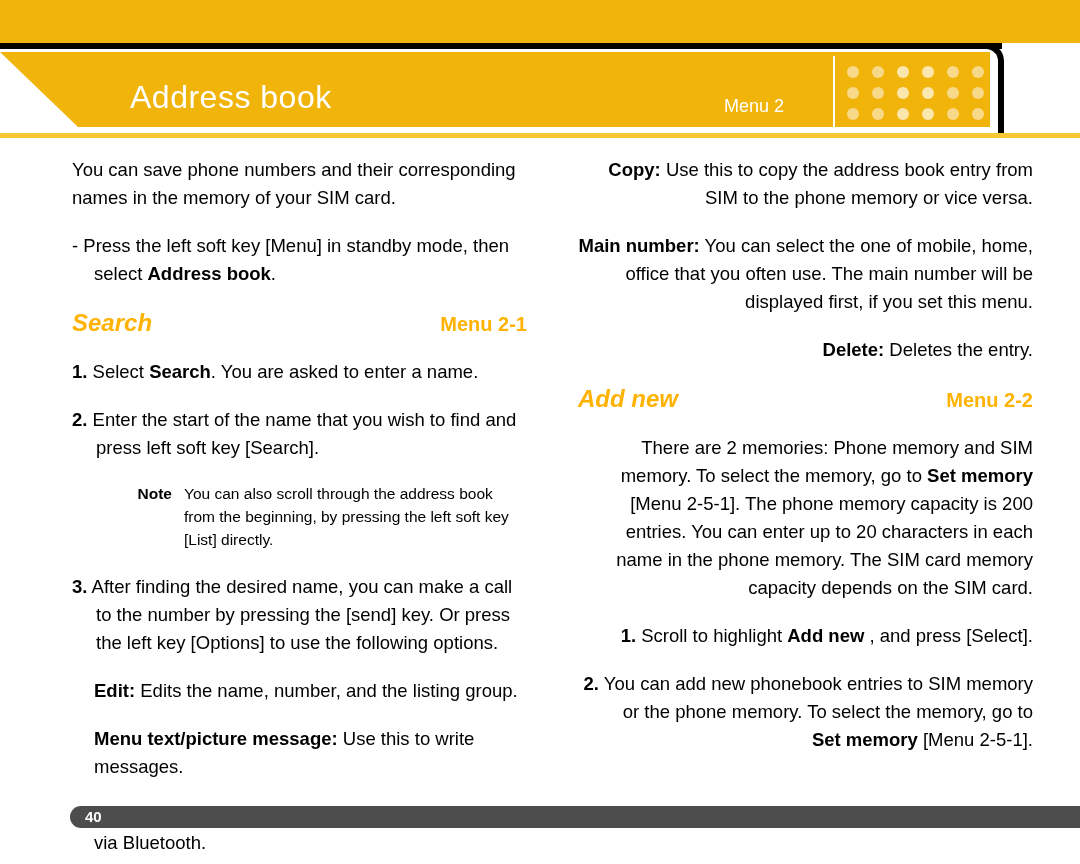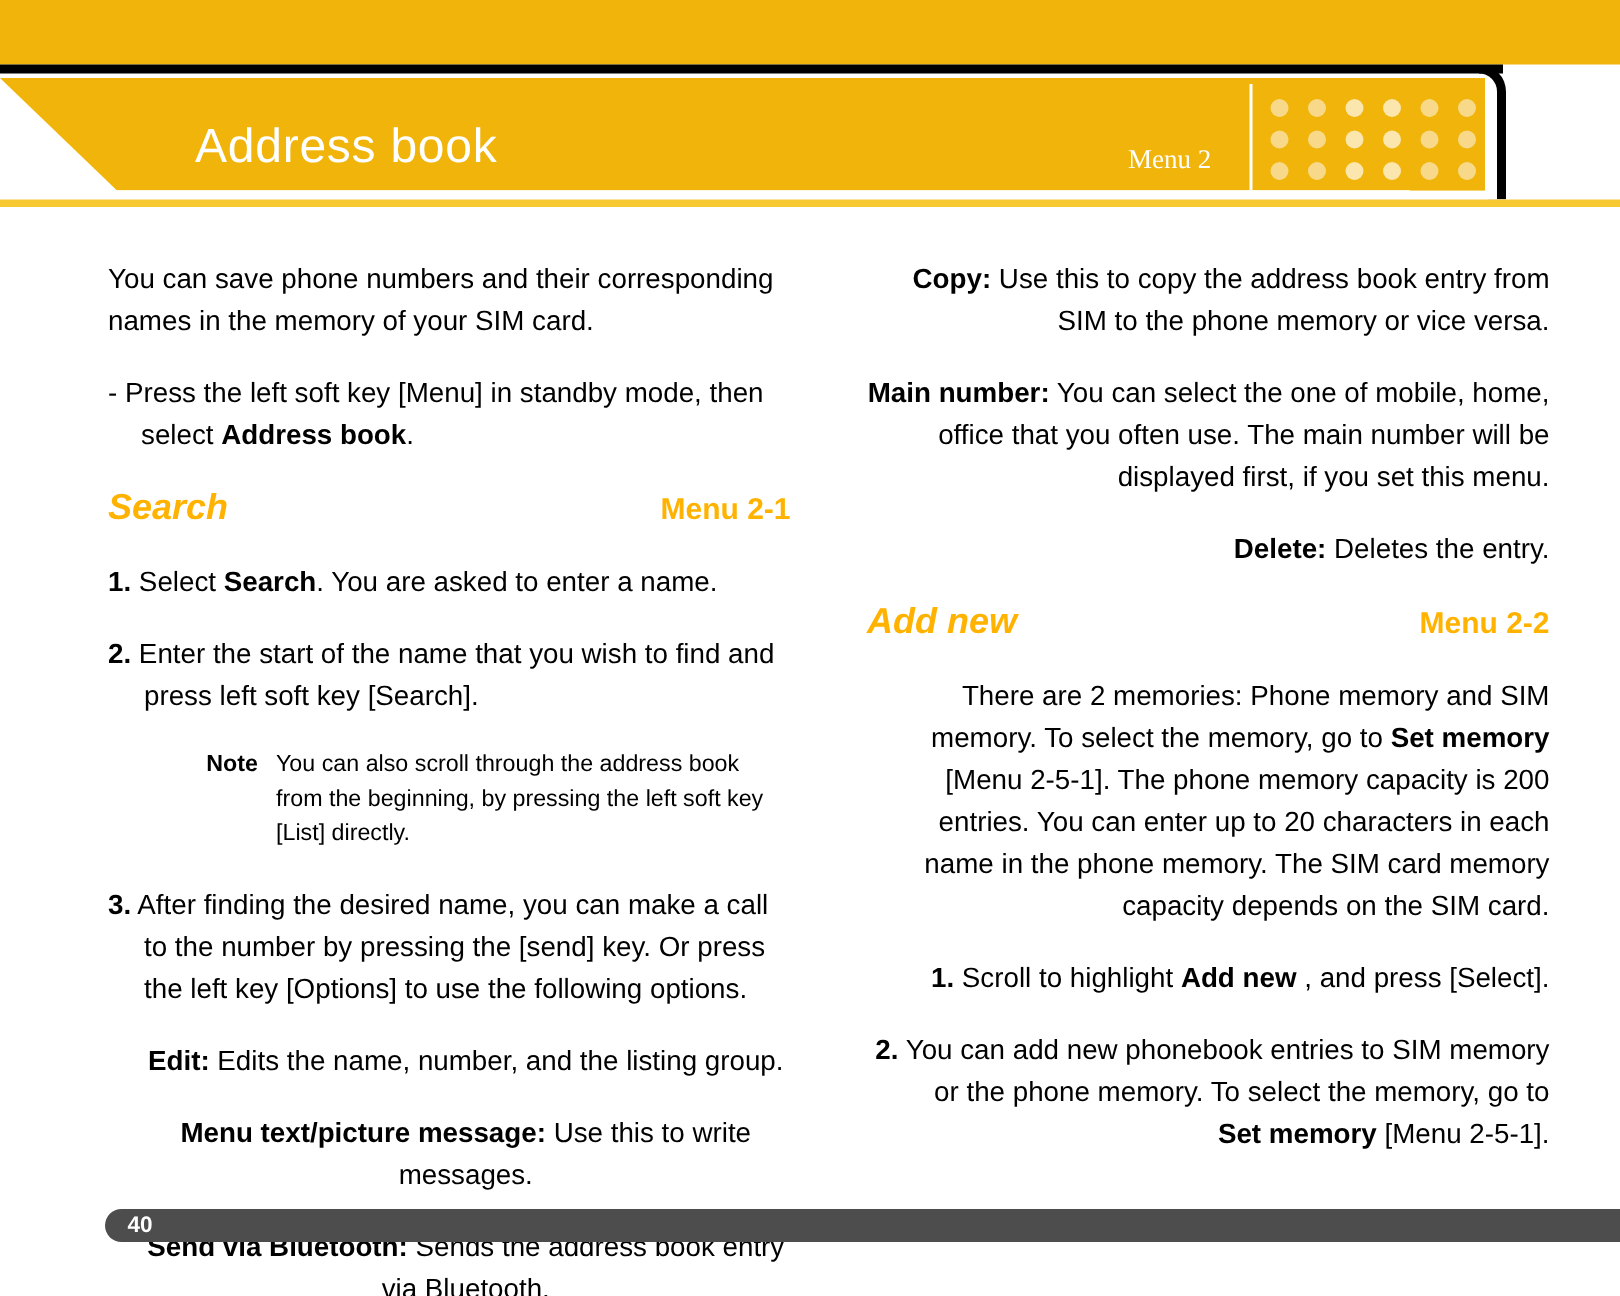--- a/index.html
+++ b/index.html
@@ -80,26 +80,25 @@
     font-size: 32px;
     font-weight: 400;
     color: #ffffff;
     letter-spacing: 0.5px;
     line-height: 38px;
     white-space: nowrap;
   }
   .menu-tag {
     position: absolute;
     top: 95px;
-    left: 752px;
+    left: 724px;
     font-size: 18px;
     color: #ffffff;
     line-height: 22px;
     white-space: nowrap;
-    font-family: Liberation Serif, serif;
   }
   
   .dot-sep {
     position: absolute;
     top: 56px;
     left: 833px;
     width: 2px;
     height: 71px;
     background: #ffffff;
   }
@@ -134,21 +133,21 @@
     top: 133px;
     left: 0;
     width: 1080px;
     height: 5px;
     background: #F6C832;
   }
 
   
   .content {
     position: absolute;
-    top: 172px;
+    top: 156px;
     left: 0;
     width: 892px;
     height: 620px;
   }
   .col {
     position: absolute;
     top: 0;
     width: 455px;
   }
   .col-left  { left: 72px; }
@@ -165,21 +164,20 @@
   .hang {
     padding-left: 22px;
     text-indent: -22px;
   }
   .hang-num {
     padding-left: 24px;
     text-indent: -24px;
   }
   .indent-def {
     padding-left: 22px;
-    text-align: center;
   }
 
   b, .b { font-weight: bold; }
 
   
   .section-head {
     position: relative;
     display: flex;
     align-items: baseline;
     justify-content: space-between;

